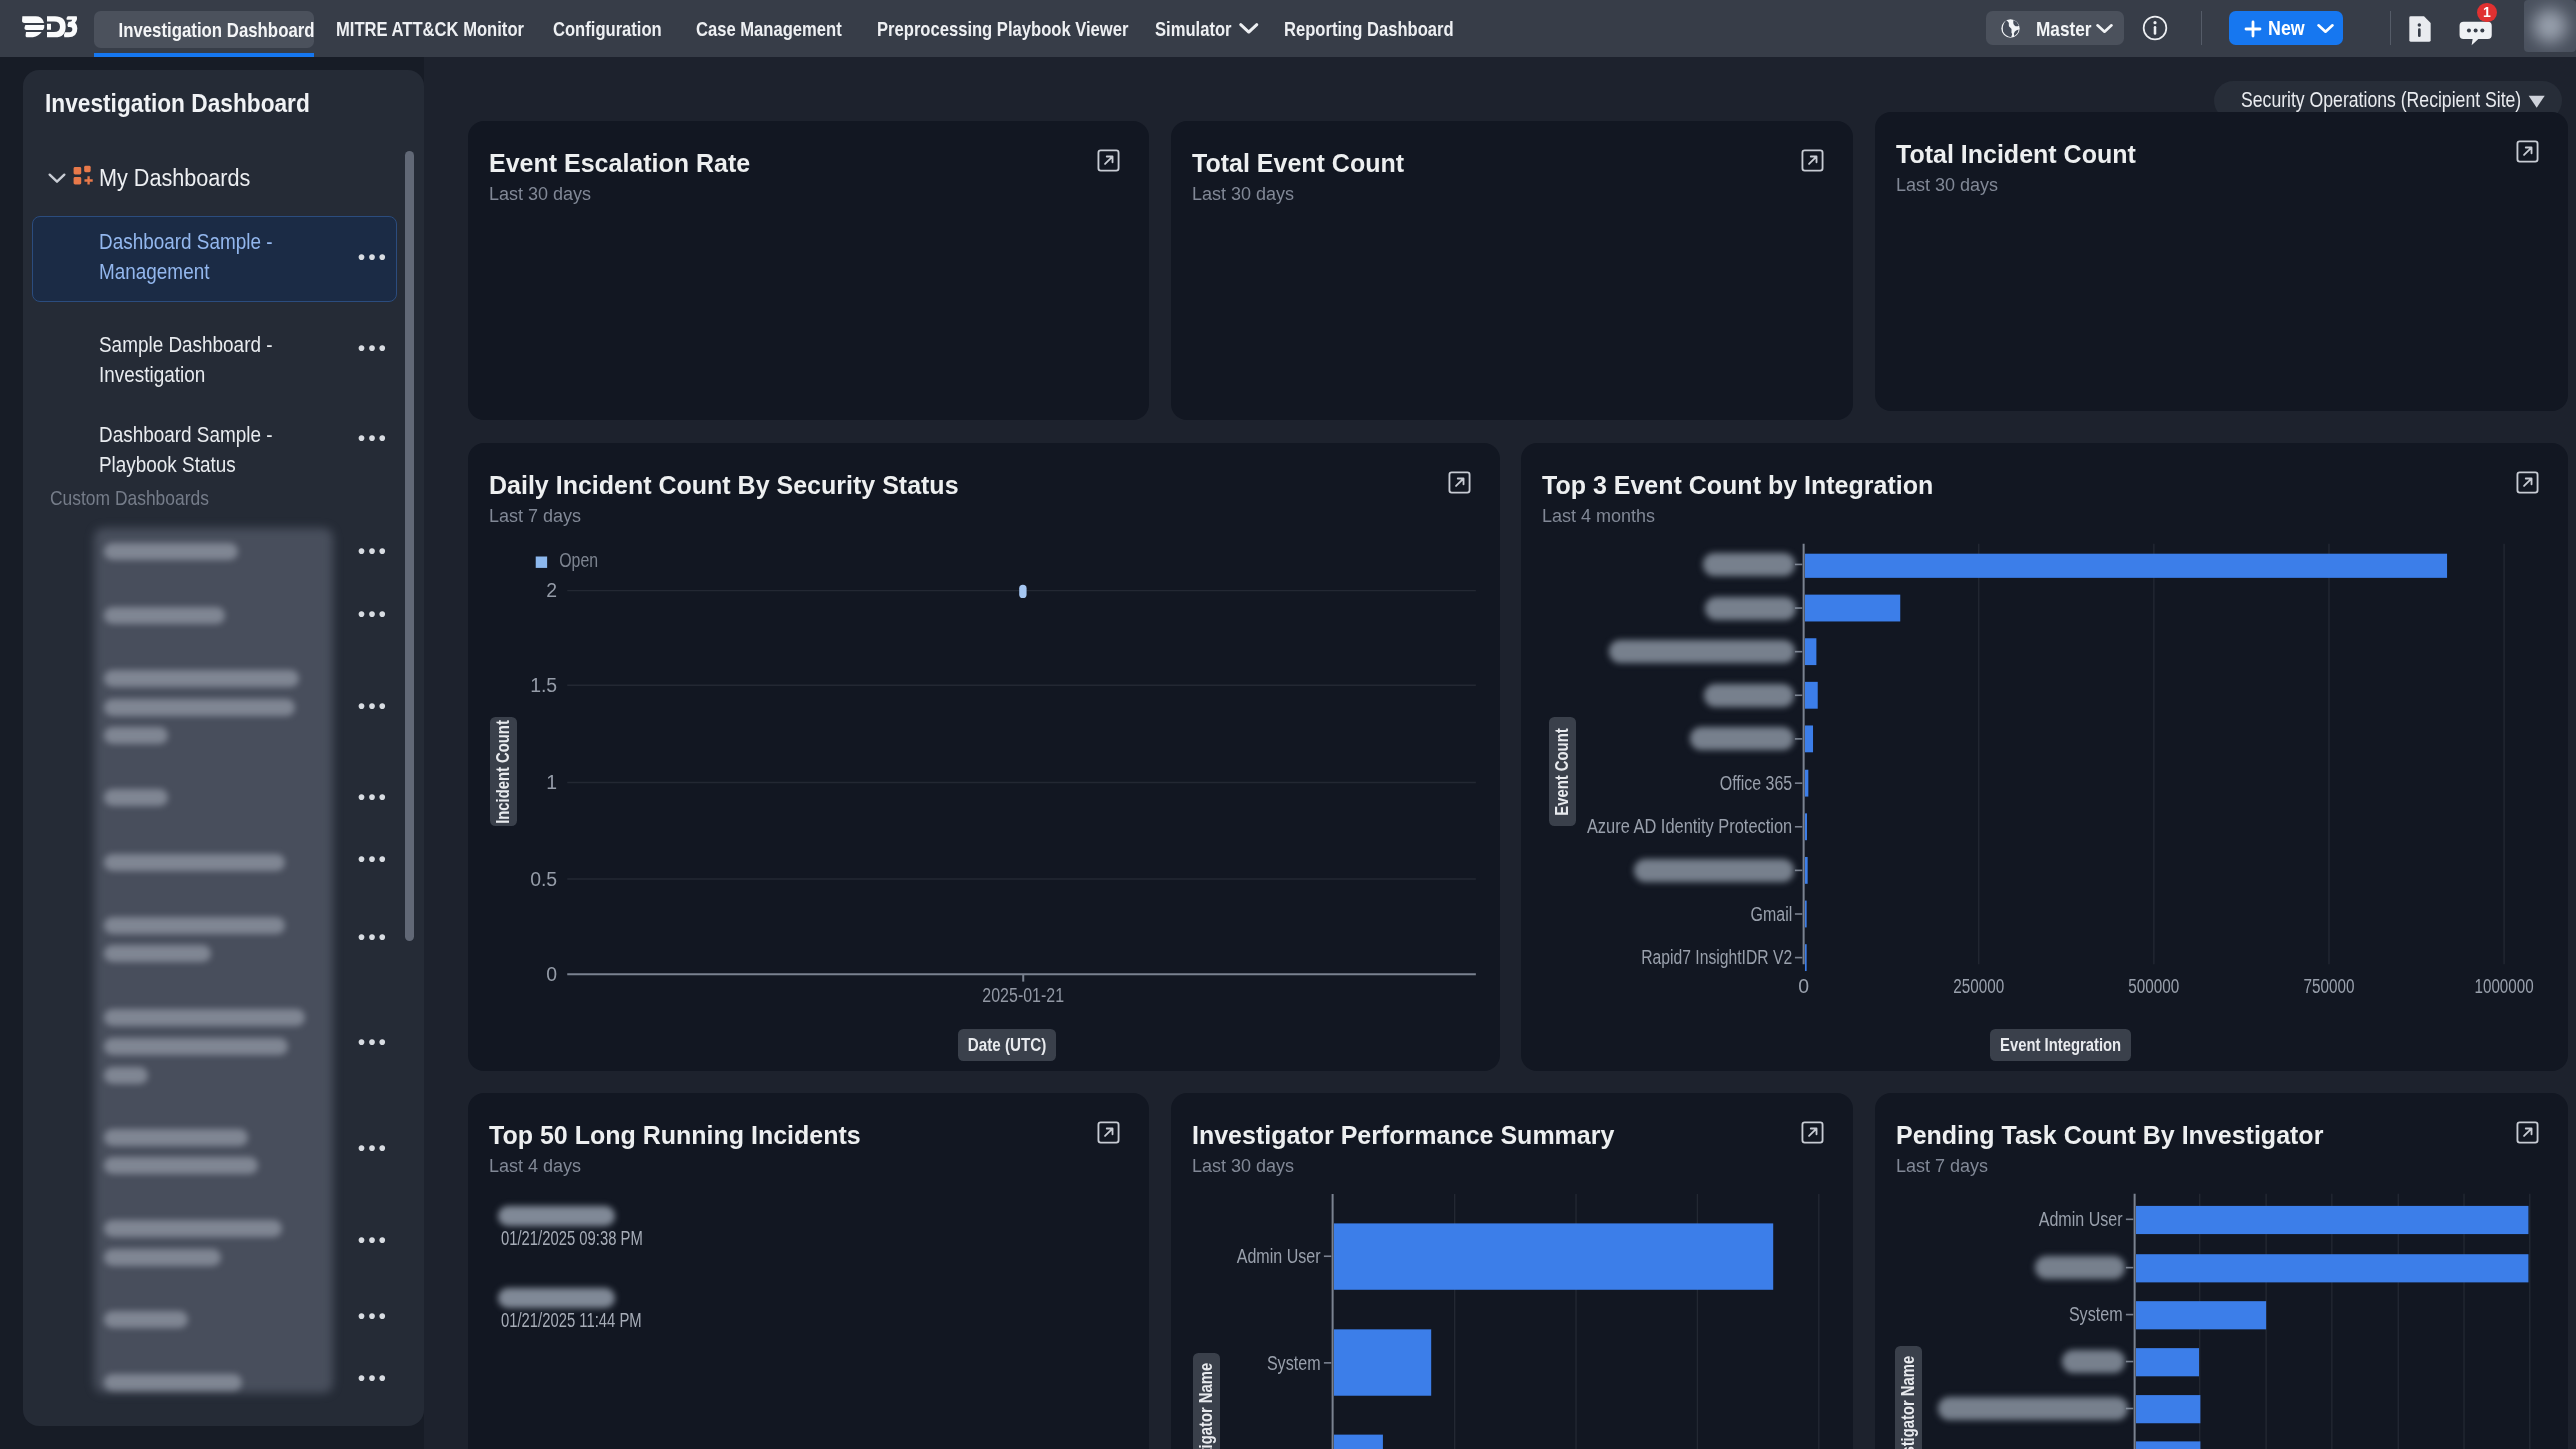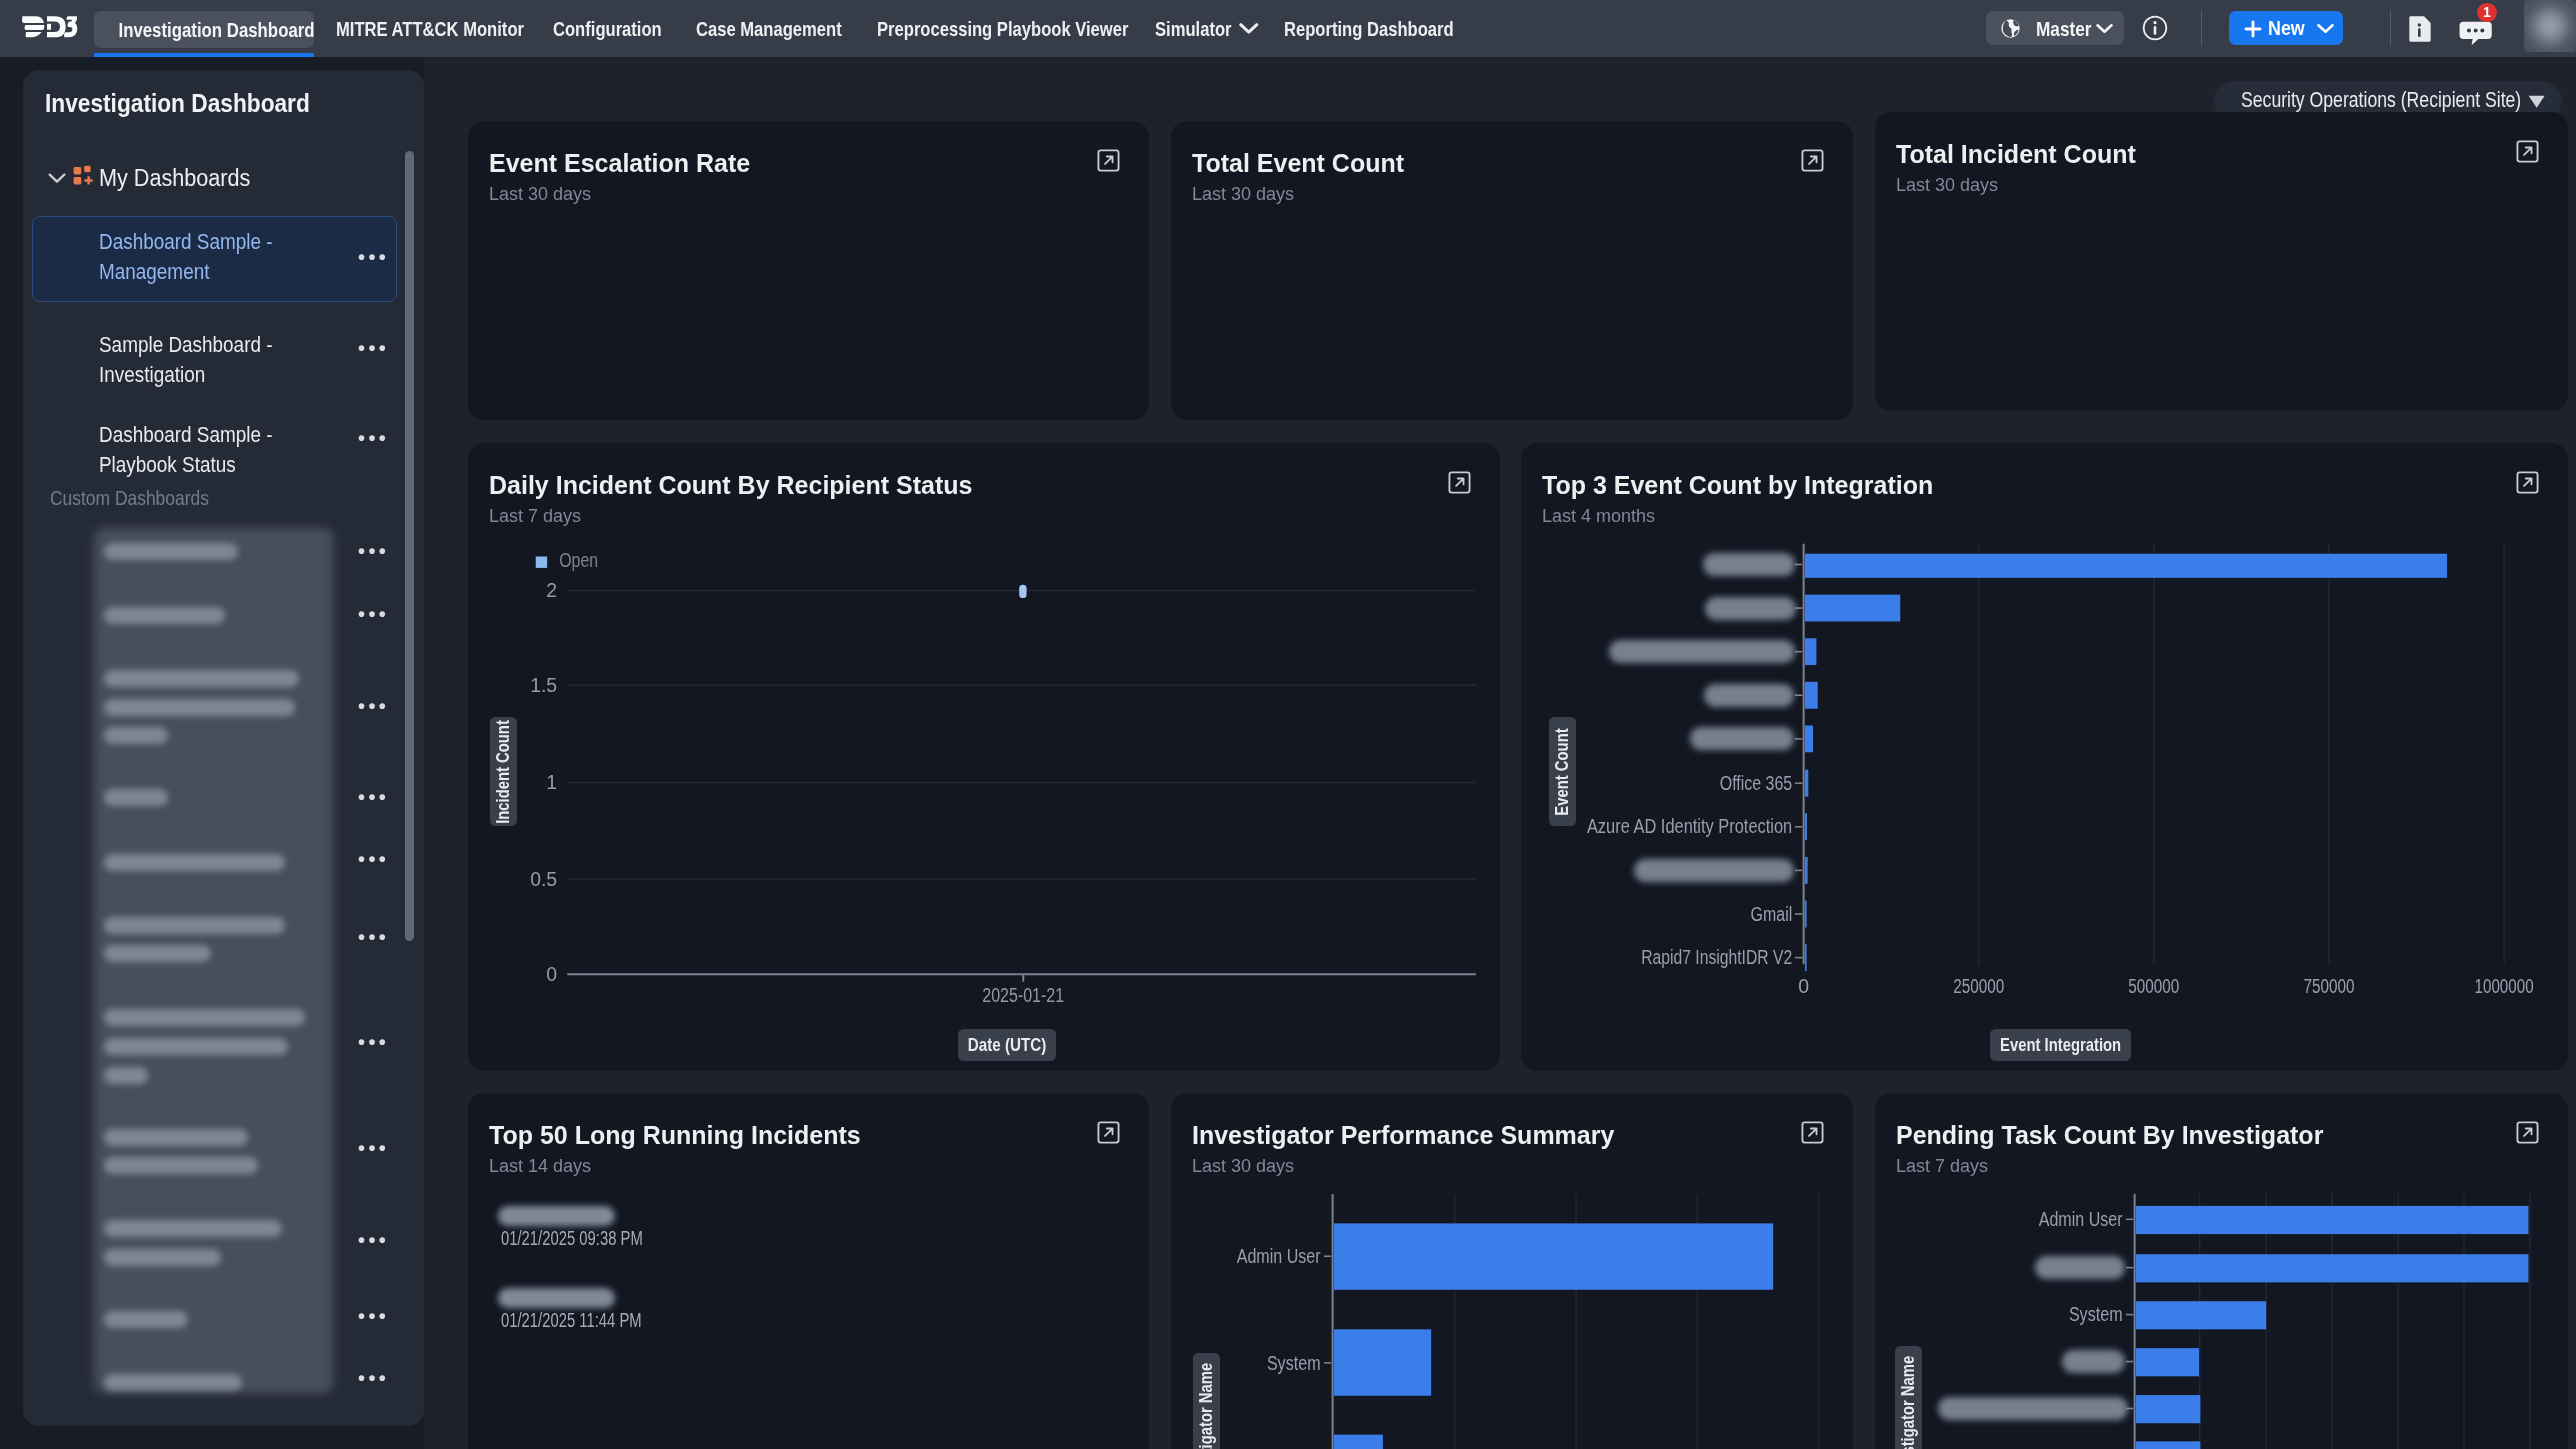--- a/index.html
+++ b/index.html
@@ -203,21 +203,21 @@
   <div class="csub">Last 30 days</div>
   <svg class="export" width="23" height="23" viewBox="0 0 40 40">
       <g stroke="#C8CCD4" stroke-width="3.2" fill="none">
         <rect x="2.5" y="2.5" width="35" height="35" rx="4"></rect>
         <path d="M14 26 L26 14 M17 13 H27 V23" stroke-linecap="round" stroke-linejoin="round"></path>
       </g>
     </svg>
 </div>
 
 <div class="card" style="left:468px;top:443px;width:1032px;height:628px;">
-  <div class="ctitle">Daily Incident Count By Recipient Status</div>
+  <div class="ctitle">Daily Incident Count By Security Status</div>
   <div class="csub">Last 7 days</div>
   <svg class="export" width="23" height="23" viewBox="0 0 40 40">
       <g stroke="#C8CCD4" stroke-width="3.2" fill="none">
         <rect x="2.5" y="2.5" width="35" height="35" rx="4"></rect>
         <path d="M14 26 L26 14 M17 13 H27 V23" stroke-linecap="round" stroke-linejoin="round"></path>
       </g>
     </svg>
 
   <svg class="abs" style="left:0;top:0" width="1032" height="628" viewBox="0 0 1539 936">
     <rect x="101" y="169" width="17" height="17" fill="#8CB8EE"></rect>
@@ -313,21 +313,21 @@
   <div class="axispill" style="left:27.5px;top:274px;width:27px;height:109px;">
       <span style="transform:rotate(-90deg) scaleX(0.78);white-space:nowrap;">Event Count</span>
     </div>
   <div class="axispill" style="left:469px;top:586px;width:141px;height:32px;">
       <span style="transform:scaleX(0.78);white-space:nowrap;">Event Integration</span>
     </div>
 </div>
 
 <div class="card" style="left:468px;top:1093px;width:681px;height:470px;">
   <div class="ctitle">Top 50 Long Running Incidents</div>
-  <div class="csub">Last 14 days</div>
+  <div class="csub">Last 4 days</div>
   <svg class="export" width="23" height="23" viewBox="0 0 40 40">
       <g stroke="#C8CCD4" stroke-width="3.2" fill="none">
         <rect x="2.5" y="2.5" width="35" height="35" rx="4"></rect>
         <path d="M14 26 L26 14 M17 13 H27 V23" stroke-linecap="round" stroke-linejoin="round"></path>
       </g>
     </svg>
   <div class="blurpill" style="left:29.5px;top:113px;width:117px;height:20px;background:rgba(148,157,172,0.85)"></div>
   <div class="abs" style="left:33px;top:134px;color:#A7ADB8;font-size:19.5px;transform:scaleX(0.76);transform-origin:0 0;">01/21/2025 09:38 PM</div>
   <div class="blurpill" style="left:29.5px;top:195px;width:117px;height:20px;background:rgba(148,157,172,0.85)"></div>
   <div class="abs" style="left:33px;top:216px;color:#A7ADB8;font-size:19.5px;transform:scaleX(0.76);transform-origin:0 0;">01/21/2025 11:44 PM</div>

